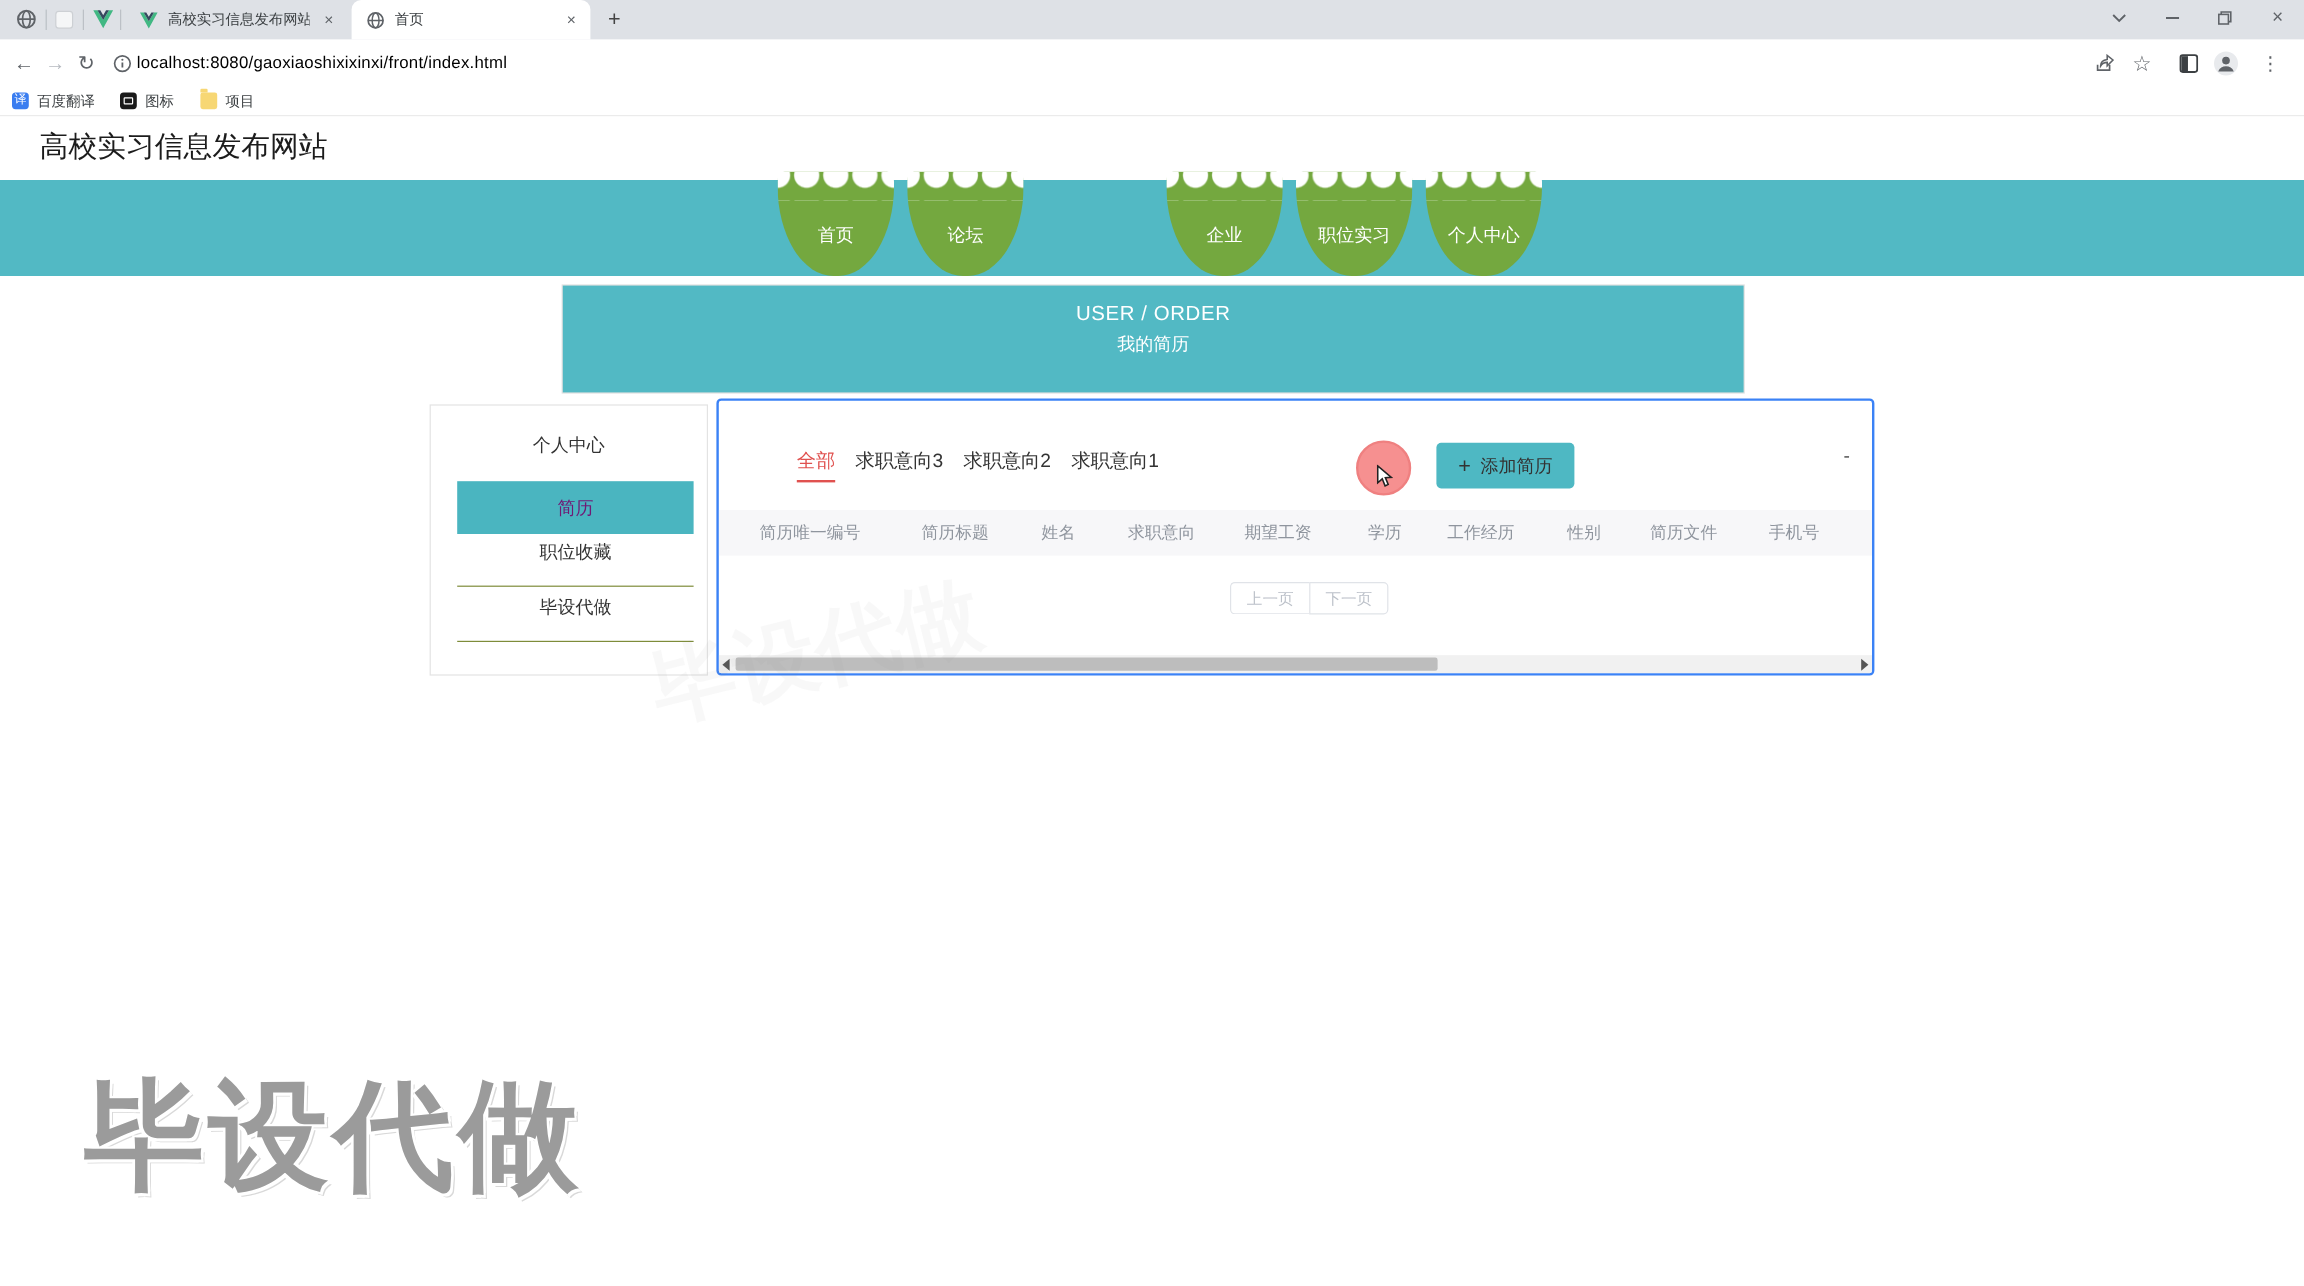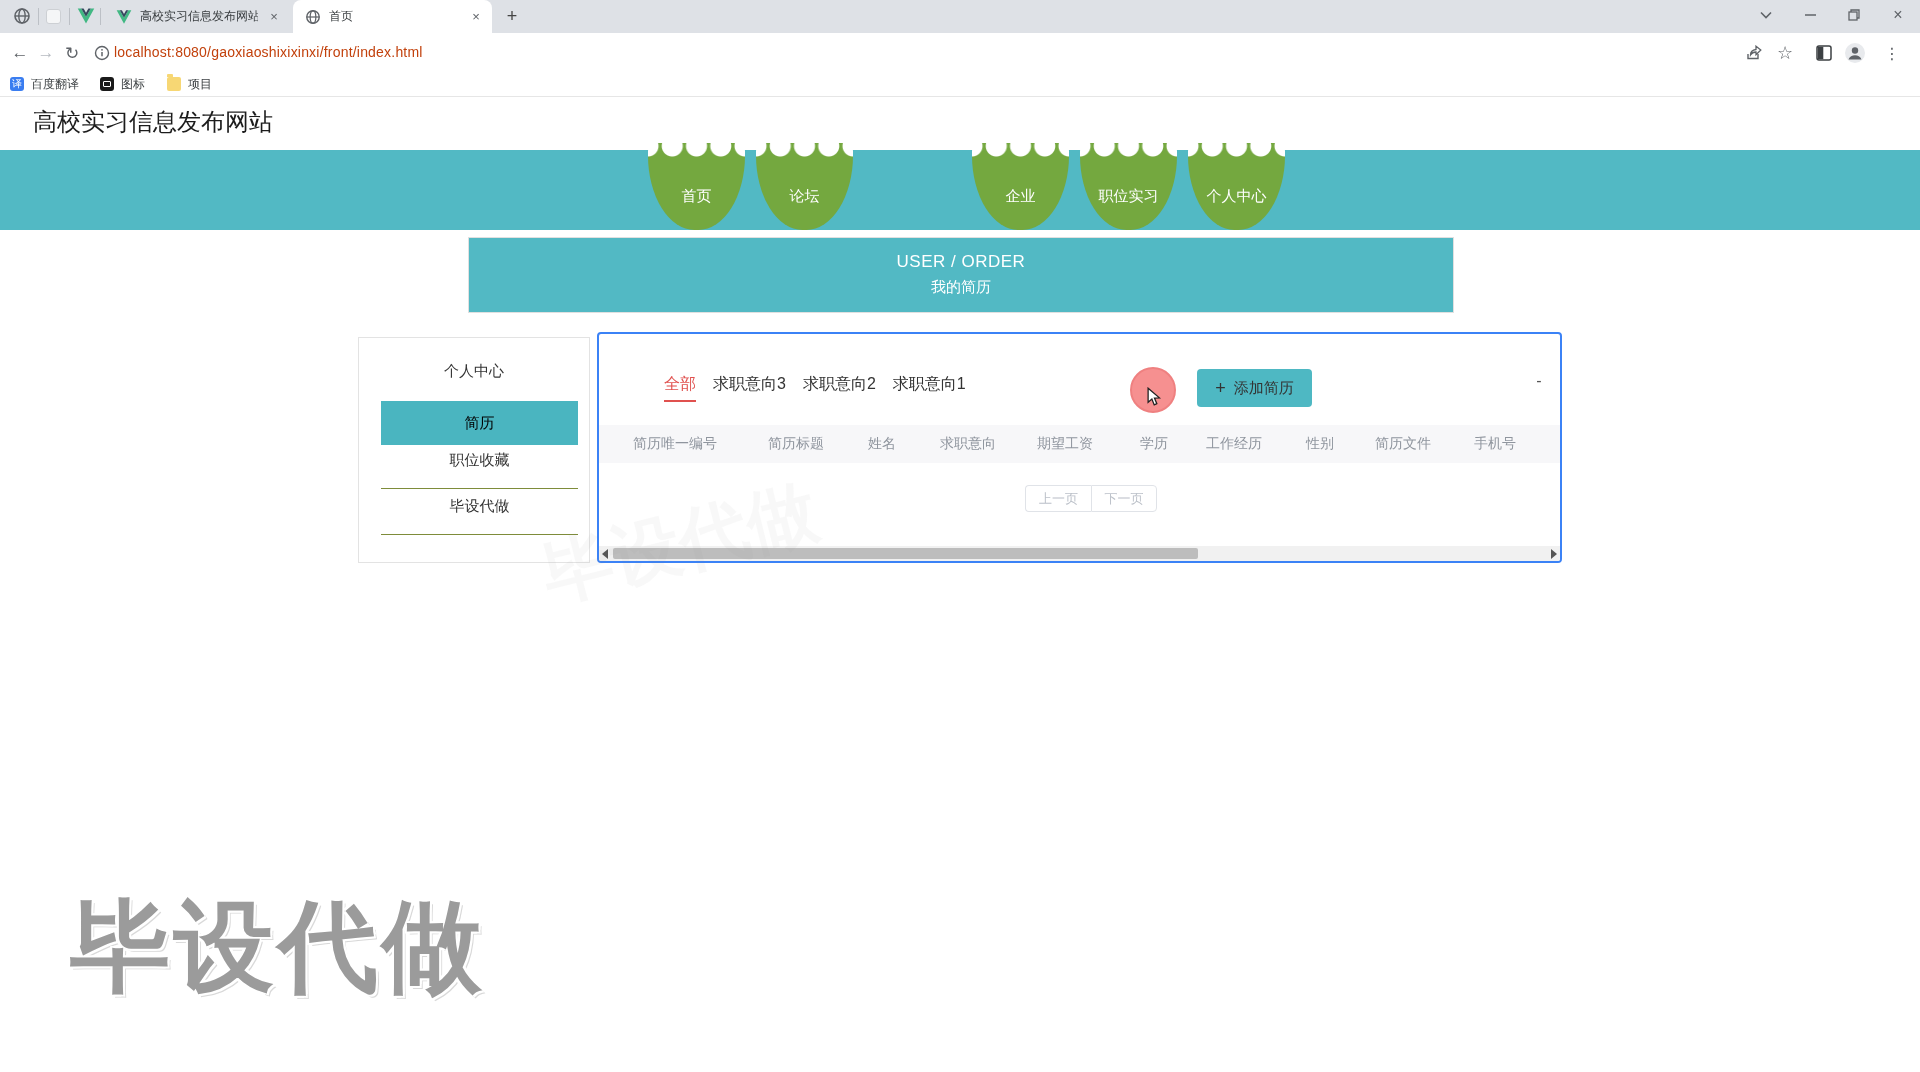--- a/index.html
+++ b/index.html
@@ -18,48 +18,48 @@
     color:#5f6368; font-size:13px; margin:0 8px; }
   .newtab { position:absolute; top:4px; width:26px; height:26px; text-align:center; line-height:25px;
     font-size:18px; color:#444; border-radius:50%; }
   .wincontrols { position:absolute; top:0; right:0; height:30px; display:flex; align-items:center; }
   .winbtn { width:44px; height:30px; display:flex; align-items:center; justify-content:center;
     color:#5f6368; font-size:13px; }
 
   .navbar { position:absolute; left:0; top:33px; width:1920px; height:39px; background:#fff; }
   .navicon { position:absolute; top:8px; width:24px; height:24px; display:flex; align-items:center;
     justify-content:center; font-size:17px; color:#5f6368; }
-  .url { position:absolute; left:114px; top:11px; font-size:14px; color:#c2410c; letter-spacing:.2px; }
+  .url { position:absolute; left:114px; top:11px; font-size:14px; color:#000000; letter-spacing:.2px; }
 
   .bookmarks { position:absolute; left:0; top:72px; width:1920px; height:25px; background:#fff;
     border-bottom:1px solid #e6e6e6; }
   .bm { position:absolute; top:2px; height:20px; display:flex; align-items:center; font-size:12px; color:#3c4043; }
   .bm .bicon { width:14px; height:14px; margin-right:7px; border-radius:3px; flex:0 0 auto; }
 
   
   .page { position:absolute; left:0; top:97px; width:1920px; height:975px; background:#fff; }
   .site-title { position:absolute; left:33px; top:9px; font-size:24px; color:#1c1c1c; font-weight:500; }
 
   .teal-band { position:absolute; left:0; top:53px; width:1920px; height:80px; background:#52b9c4; }
   .nav-item { position:absolute; top:46px; width:97px; height:87px; background-color:#74a83f;
     background-image:radial-gradient(circle at 12.1px 3px, #fff 10px, rgba(255,255,255,0) 11px);
     background-size:24.25px 24px; background-repeat:repeat-x; background-position:-12.1px 0;
     border-radius:6px 6px 48% 48% / 8px 8px 86% 86%;
     color:#fff; font-size:15px; text-align:center; padding-top:44px; }
 
-  .banner { position:absolute; left:469px; top:141px; width:984px; height:74px; background:#52b9c4;
+  .banner { position:absolute; left:469px; top:141px; width:984px; height:89px; background:#52b9c4;
     box-shadow:0 0 0 1px #e0e0e0; color:#fff; text-align:center; }
   .banner .l1 { margin-top:14px; font-size:17px; letter-spacing:.5px; }
   .banner .l2 { margin-top:6px; font-size:15px; }
 
   .sidebar { position:absolute; left:358px; top:240px; width:232px; height:226px; background:#fff;
     border:1px solid #e3e3e3; }
   .sb-title { margin-top:24px; text-align:center; font-size:15px; color:#333; }
   .sb-active { position:absolute; left:22px; top:63px; width:197px; height:44px; background:#4ab5c0;
-    color:#000000; font-size:15px; display:flex; align-items:center; justify-content:center; }
+    color:#701a75; font-size:15px; display:flex; align-items:center; justify-content:center; }
   .sb-item { position:absolute; left:22px; width:197px; height:26px; text-align:center;
     font-size:15px; color:#333; }
   .sb-line { position:absolute; left:22px; width:197px; height:0; border-bottom:1px solid #7e8c3a; }
 
   .panel { position:absolute; left:597px; top:235px; width:965px; height:231px; background:#fff;
     border:2px solid #3b82f6; border-radius:4px; overflow:hidden; }
   .filters { position:absolute; left:65px; top:40px; display:flex; gap:17px; font-size:16px; color:#333; }
   .filter.active { color:#e0514f; border-bottom:2px solid #e0514f; padding-bottom:5px; }
   .cursor-circle { position:absolute; left:531px; top:33px; width:46px; height:46px; border-radius:50%;
     background:#f69090; border:2px solid #ef8080; }

